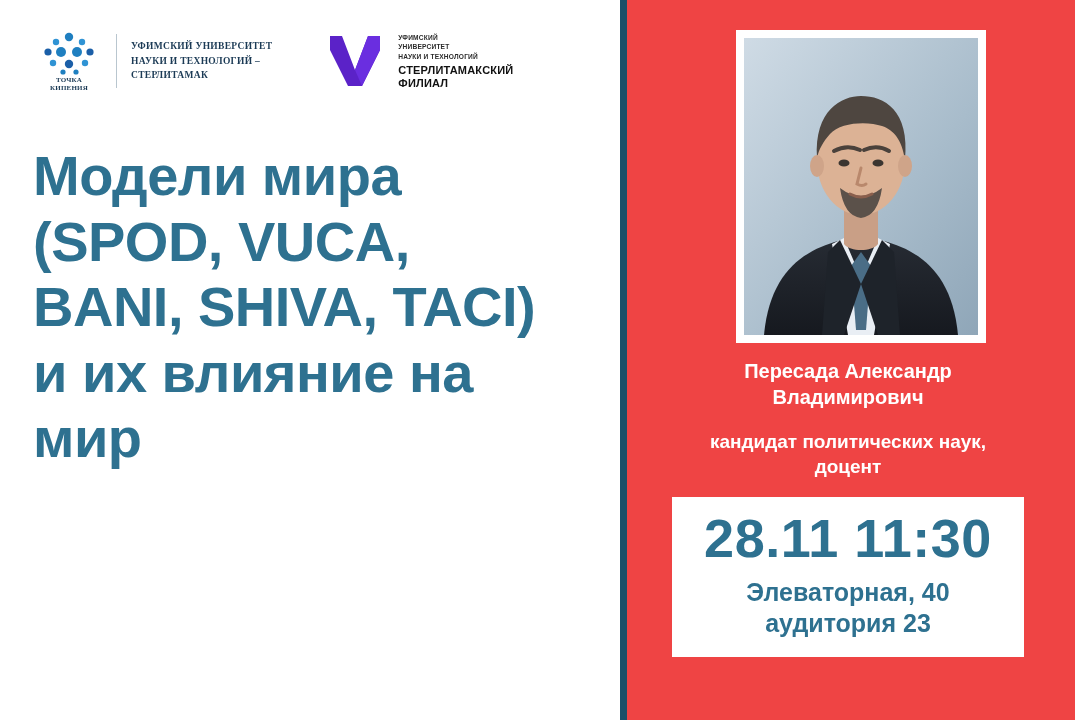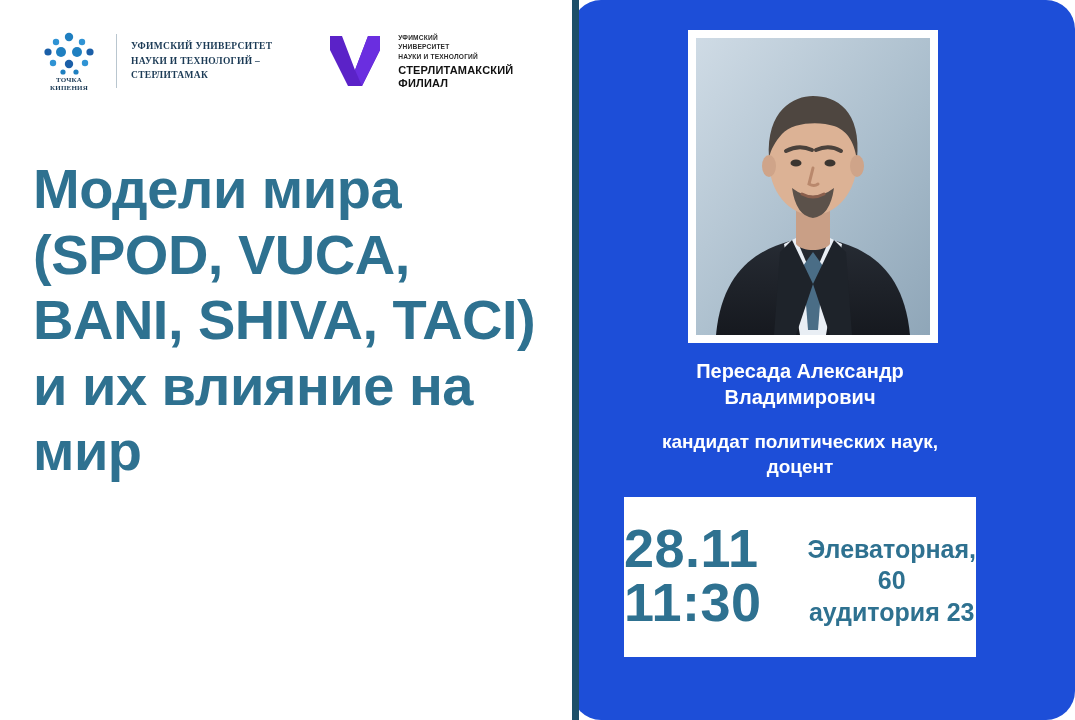--- a/index.html
+++ b/index.html
@@ -19,24 +19,23 @@
     height: 720px;
     background: #ffffff;
     overflow: hidden;
   }
 
   
   .right-panel {
     position: absolute;
     top: 0;
     right: 0;
-    width: 503px;
+    width: 455px;
     height: 720px;
-    background: #1d4ed8;
-    border-radius: 29px;
+    background: #ef4444;
   }
   .panel-divider {
     position: absolute;
     top: 0;
     left: 0;
     width: 7px;
     height: 720px;
     background: #1d4f68;
   }
 
@@ -114,21 +113,21 @@
     line-height: 1.15;
     color: #111111;
     letter-spacing: .2px;
     text-transform: uppercase;
     white-space: pre-line;
   }
 
   
   .title {
     position: absolute;
-    top: 156px;
+    top: 143px;
     left: 33px;
     width: 570px;
     font-size: 56px;
     line-height: 1.17;
     font-weight: bold;
     color: #2e7190;
     letter-spacing: -0.5px;
     white-space: pre-line;
   }
 
@@ -184,21 +183,21 @@
 
   
   .date-box {
     position: absolute;
     top: 497px;
     left: 52px;
     width: 352px;
     height: 160px;
     background: #ffffff;
     display: flex;
-    flex-direction: row;
+    flex-direction: column;
     align-items: center;
     justify-content: center;
     box-sizing: border-box;
     padding: 6px 0 10px;
   }
   .date-time {
     color: #2e7190;
     font-size: 54px;
     font-weight: bold;
     line-height: 1;
@@ -270,21 +269,21 @@
       </div>
     </div>
 
     <div class="speaker-name">Пересада Александр
 Владимирович</div>
     <div class="speaker-role">кандидат политических наук,
 доцент</div>
 
     <div class="date-box">
       <div class="date-time">28.11 11:30</div>
-      <div class="date-place">Элеваторная, 60
+      <div class="date-place">Элеваторная, 40
 аудитория 23</div>
     </div>
   </div>
 
   <div class="logo-row">
 
     <div class="logo-tk">
       <div class="tk-mark">
         <svg class="tk-dots" viewBox="0 0 66 48">
           <circle cx="33" cy="7" r="4.2" fill="#1f7fc0"></circle>

